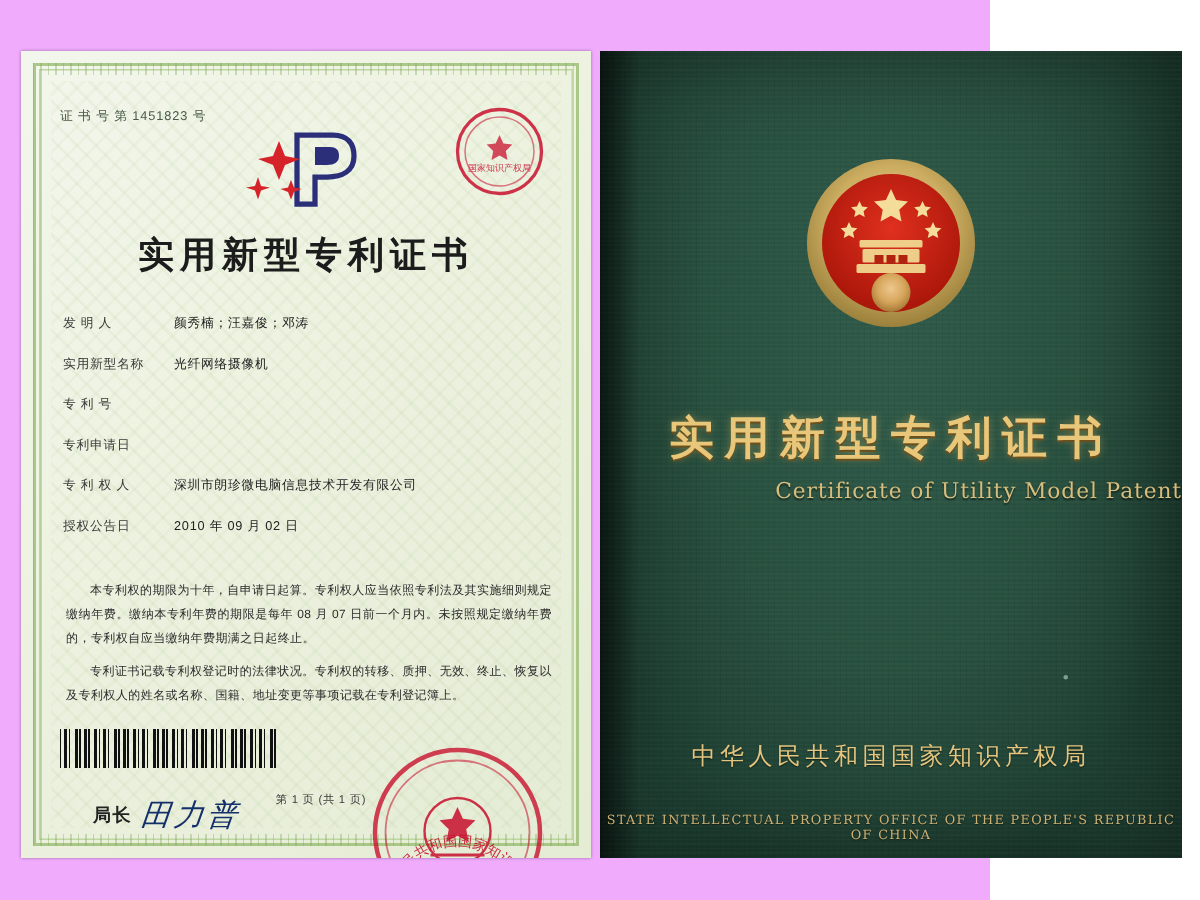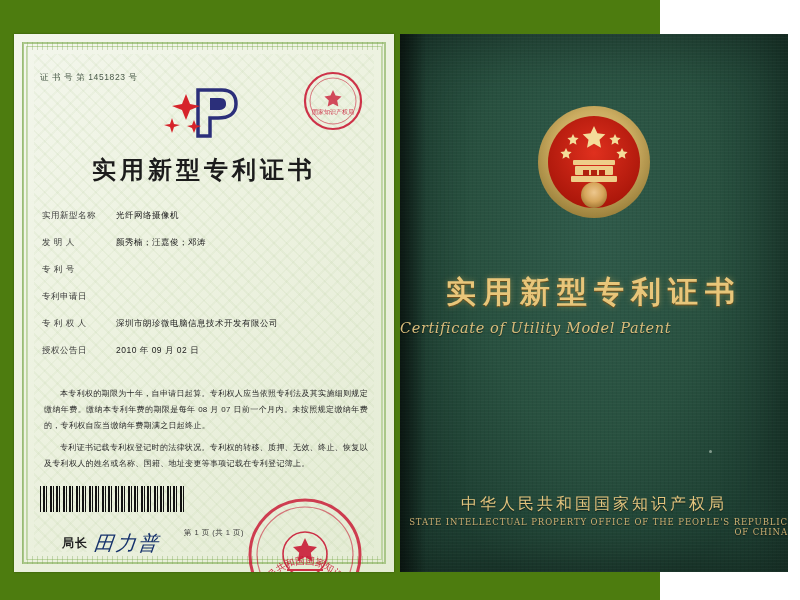--- a/index.html
+++ b/index.html
@@ -8,21 +8,21 @@
     background: #ffffff;
     width: 800px;
     height: 600px;
     overflow: hidden;
     font-family: "Liberation Sans", sans-serif;
   }
   #stage {
     position: relative;
     width: 660px;
     height: 600px;
-    background: #4d7c0f;
+    background: #f0abfc;
   }
 
   
   #left-page {
     position: absolute;
     left: 14px;
     top: 34px;
     width: 380px;
     height: 538px;
     background:
@@ -250,45 +250,44 @@
     font-size: 30px;
     font-weight: bold;
     letter-spacing: 7px;
     color: #e8c67a;
     text-shadow: 0 1px 0 #6b4f1c, 0 0 6px rgba(220,180,90,.45);
   }
   .cover-title-en {
     position: absolute;
     left: 0; right: 0;
     top: 286px;
-    text-align: left;
+    text-align: right;
     font-family: "DejaVu Serif", serif;
-    font-style: italic;
     font-size: 14.5px;
     letter-spacing: .6px;
     color: #d9bd7c;
     text-shadow: 0 1px 1px rgba(0,0,0,.5);
   }
 
   .cover-org-cn {
     position: absolute;
     left: 0; right: 0;
     top: 460px;
     text-align: center;
     font-family: "DejaVu Sans", sans-serif;
     font-size: 16px;
     letter-spacing: 3px;
     color: #e2c47e;
     text-shadow: 0 1px 1px rgba(0,0,0,.55);
   }
   .cover-org-en {
     position: absolute;
     left: 0; right: 0;
-    top: 483px;
-    text-align: right;
+    top: 508px;
+    text-align: center;
     font-family: "DejaVu Serif", serif;
     font-size: 8.5px;
     letter-spacing: .9px;
     color: #cdb073;
     text-shadow: 0 1px 1px rgba(0,0,0,.5);
   }
   .cover-dot {
     position: absolute;
     right: 76px;
     top: 416px;
@@ -328,26 +327,26 @@
         <circle cx="31" cy="31" r="23" fill="none" stroke="#c8102e" stroke-width="1" opacity=".55"></circle>
         <path d="M31 20 l2.6 5.6 6 .8 -4.4 4.2 1.1 6 -5.3-2.9 -5.3 2.9 1.1-6 -4.4-4.2 6-.8z" fill="#c8102e" opacity=".75"></path>
         <text x="31" y="44" font-size="6" fill="#c8102e" text-anchor="middle" font-family="DejaVu Sans, sans-serif" opacity=".85">国家知识产权局</text>
       </svg>
     </div>
 
     <div class="cert-title">实用新型专利证书</div>
 
     <div class="fields">
       <div class="field-row">
+        <span class="field-label">发 明 人</span>
+        <span class="field-value">颜秀楠；汪嘉俊；邓涛</span>
+      </div>
+      <div class="field-row">
         <span class="field-label">实用新型名称</span>
         <span class="field-value">光纤网络摄像机</span>
-      </div>
-      <div class="field-row">
-        <span class="field-label">发 明 人</span>
-        <span class="field-value">颜秀楠；汪嘉俊；邓涛</span>
       </div>
       <div class="field-row">
         <span class="field-label">专 利 号</span>
       </div>
       <div class="field-row">
         <span class="field-label">专利申请日</span>
       </div>
       <div class="field-row">
         <span class="field-label">专 利 权 人</span>
         <span class="field-value">深圳市朗珍微电脑信息技术开发有限公司</span>

